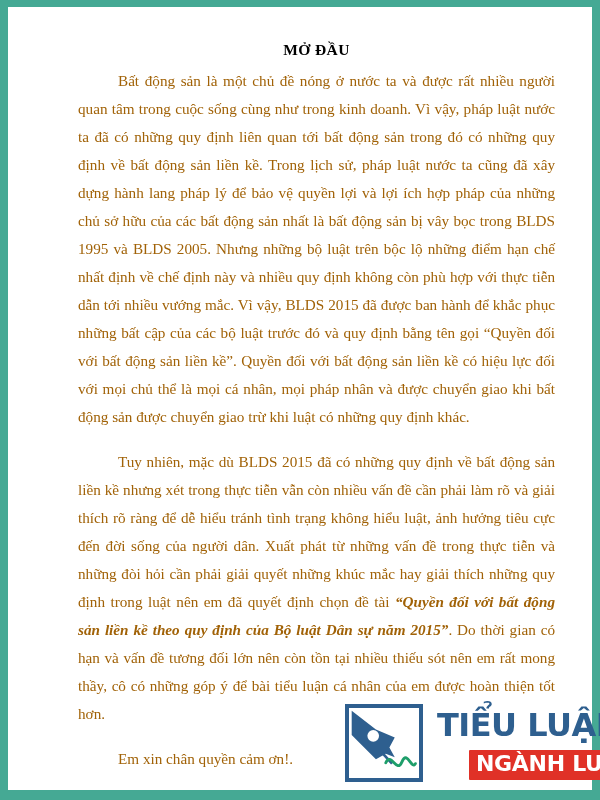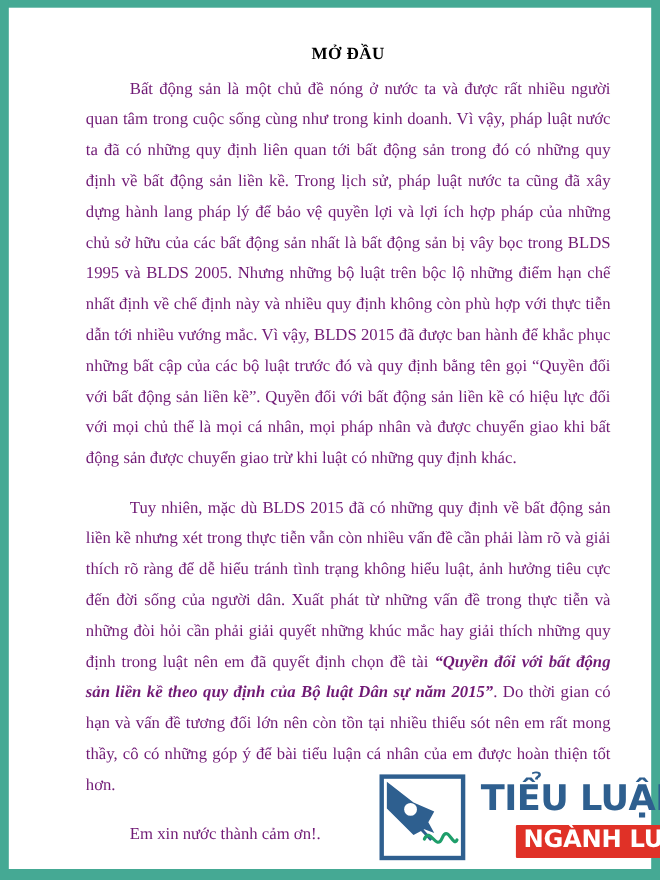--- a/index.html
+++ b/index.html
@@ -59,21 +59,21 @@
     line-height: 28px;
     margin: 0 0 3px 0;
     color: #000000;
   }
   .doc-para {
     margin: 0;
     text-align: justify;
     text-justify: inter-word;
     font-size: 15.2px;
     line-height: 28px;
-    color: #701a75;
+    color: #a16207;
     text-indent: 40px;
     hyphens: none;
   }
   .doc-para + .doc-para {
     margin-top: 17px;
   }
   .doc-para .emph {
     font-weight: bold;
     font-style: italic;
   }
@@ -146,21 +146,21 @@
   <div class="frame-right"></div>
   <div class="frame-bottom"></div>
 
   <div class="doc">
     <h1 class="doc-title">MỞ ĐẦU</h1>
 
     <p class="doc-para"><span>Bất động sản là một chủ đề nóng ở nước ta và được rất nhiều người quan tâm trong cuộc sống cùng như trong kinh doanh. Vì vậy, pháp luật nước ta đã có những quy định liên quan tới bất động sản trong đó có những quy định về bất động sản liền kề. Trong lịch sử, pháp luật nước ta cũng đã xây dựng hành lang pháp lý để bảo vệ quyền lợi và lợi ích hợp pháp của những chủ sở hữu của các bất động sản nhất là bất động sản bị vây bọc trong BLDS 1995 và BLDS 2005. Nhưng những bộ luật trên bộc lộ những điểm hạn chế nhất định về chế định này và nhiều quy định không còn phù hợp với thực tiễn dẫn tới nhiều vướng mắc. Vì vậy, BLDS 2015 đã được ban hành để khắc phục những bất cập của các bộ luật trước đó và quy định bằng tên gọi “Quyền đối với bất động sản liền kề”. Quyền đối với bất động sản liền kề có hiệu lực đối với mọi chủ thể là mọi cá nhân, mọi pháp nhân và được chuyển giao khi bất động sản được chuyển giao trừ khi luật có những quy định khác.</span></p>
 
     <p class="doc-para"><span>Tuy nhiên, mặc dù BLDS 2015 đã có những quy định về bất động sản liền kề nhưng xét trong thực tiễn vẫn còn nhiều vấn đề cần phải làm rõ và giải thích rõ ràng để dễ hiểu tránh tình trạng không hiểu luật, ảnh hưởng tiêu cực đến đời sống của người dân. Xuất phát từ những vấn đề trong thực tiễn và những đòi hỏi cần phải giải quyết những khúc mắc hay giải thích những quy định trong luật nên em đã quyết định chọn đề tài </span><span class="emph">“Quyền đối với bất động sản liền kề theo quy định của Bộ luật Dân sự năm 2015”</span><span>. Do thời gian có hạn và vấn đề tương đối lớn nên còn tồn tại nhiều thiếu sót nên em rất mong thầy, cô có những góp ý để bài tiểu luận cá nhân của em được hoàn thiện tốt hơn.</span></p>
 
-    <p class="doc-para"><span>Em xin nước thành cảm ơn!.</span></p>
+    <p class="doc-para"><span>Em xin chân quyền cảm ơn!.</span></p>
   </div>
 
   <div class="logo">
     <div class="logo-mark">
       <svg viewBox="0 0 78 78" xmlns="http://www.w3.org/2000/svg" aria-hidden="true">
         <path d="M3 3 L3 30 L30 57 L41 51 L51 55 L45 44 L51 33 L30 24 Z" fill="#2e5f8f"></path>
         <circle cx="27" cy="31" r="6.5" fill="#ffffff"></circle>
         <path d="M37 50 L48 62" stroke="#2e5f8f" stroke-width="3" fill="none"></path>
         <path d="M41 61 C47 48, 53 74, 59 60 C65 46, 70 70, 74 62" stroke="#1e9e6a" stroke-width="3.2" fill="none" stroke-linecap="round"></path>
       </svg>

